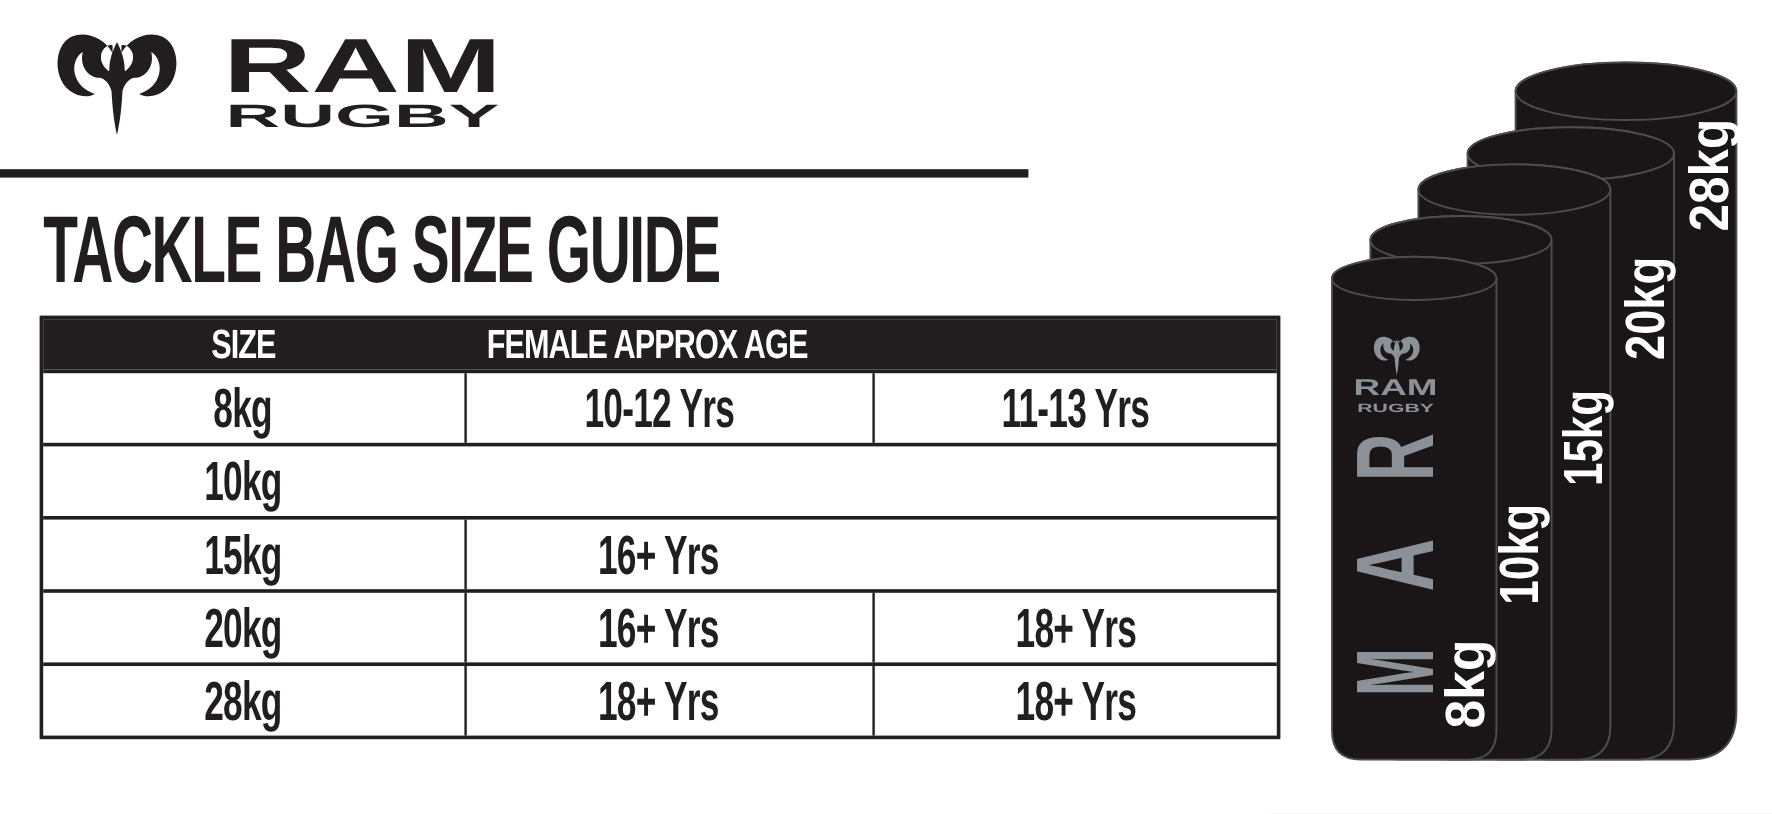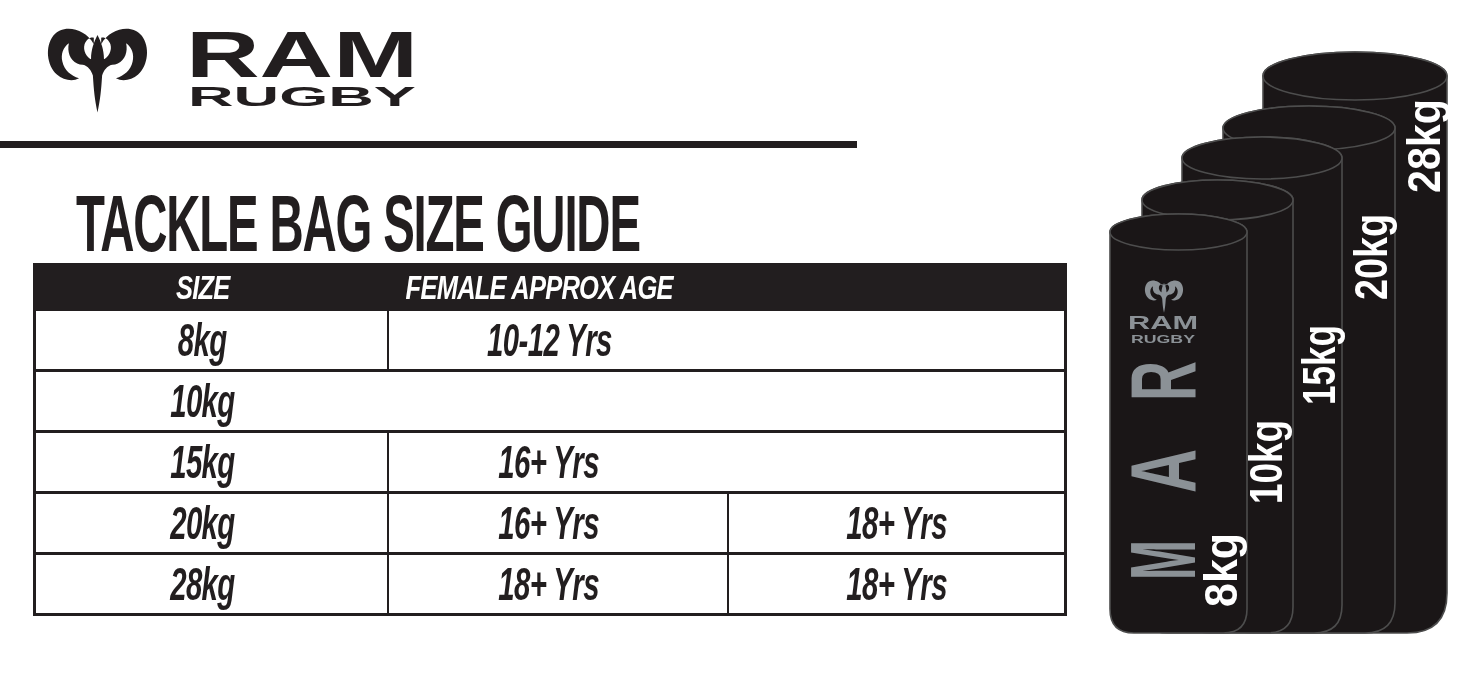--- a/index.html
+++ b/index.html
@@ -8,30 +8,30 @@
   }
   *{margin:0;padding:0;box-sizing:border-box;}
   html,body{background:#e9e9e9;}
   body{font-family:"Liberation Sans", sans-serif;}
   .canvas{
     position:relative;width:1477px;height:678px;background:var(--background);
     overflow:hidden;margin:0 auto;padding-left:24px;
   }
   .logo-svg{position:absolute;left:20px;top:10px;width:420px;height:125px;}
   .divider{position:absolute;left:0;top:141px;width:857px;height:7px;background:var(--ink);}
-  .title{position:absolute;left:36px;top:192px;white-space:nowrap;margin-left:40px;}
+  .title{position:absolute;left:36px;top:176px;white-space:nowrap;}
   .title span{
     display:inline-block;font-size:79px;font-weight:bold;line-height:0.82;
     letter-spacing:-2px;color:var(--ink);transform:scaleX(.6);transform-origin:0 0;
     white-space:nowrap;
   }
   
   .sg-table{
     position:absolute;left:33px;top:263px;width:1034px;
-    border:3px solid var(--ink);background:var(--background);font-style:italic;
+    border:3px solid var(--ink);background:var(--background);
   }
   .thead{
     display:grid;grid-template-columns:335fr 342fr 357fr;height:42px;
     background:var(--ink);color:var(--label-white);
   }
   .th{display:flex;align-items:center;justify-content:center;overflow:hidden;}
   .th span{
     display:inline-block;font-size:34px;font-weight:bold;transform:scaleX(.75);
     white-space:nowrap;letter-spacing:-1px;
   }
@@ -97,20 +97,23 @@
       <div class="th">
           <span>FEMALE APPROX AGE</span>
         </div>
     </div>
     <div class="trow">
       <div class="td">
           <span>8kg</span>
         </div>
       <div class="td">
           <span>10-12 Yrs</span>
+        </div>
+      <div class="td">
+          <span>11-13 Yrs</span>
         </div>
     </div>
     <div class="trow">
       <div class="td">
           <span>10kg</span>
         </div>
     </div>
     <div class="trow">
       <div class="td">
           <span>15kg</span>

